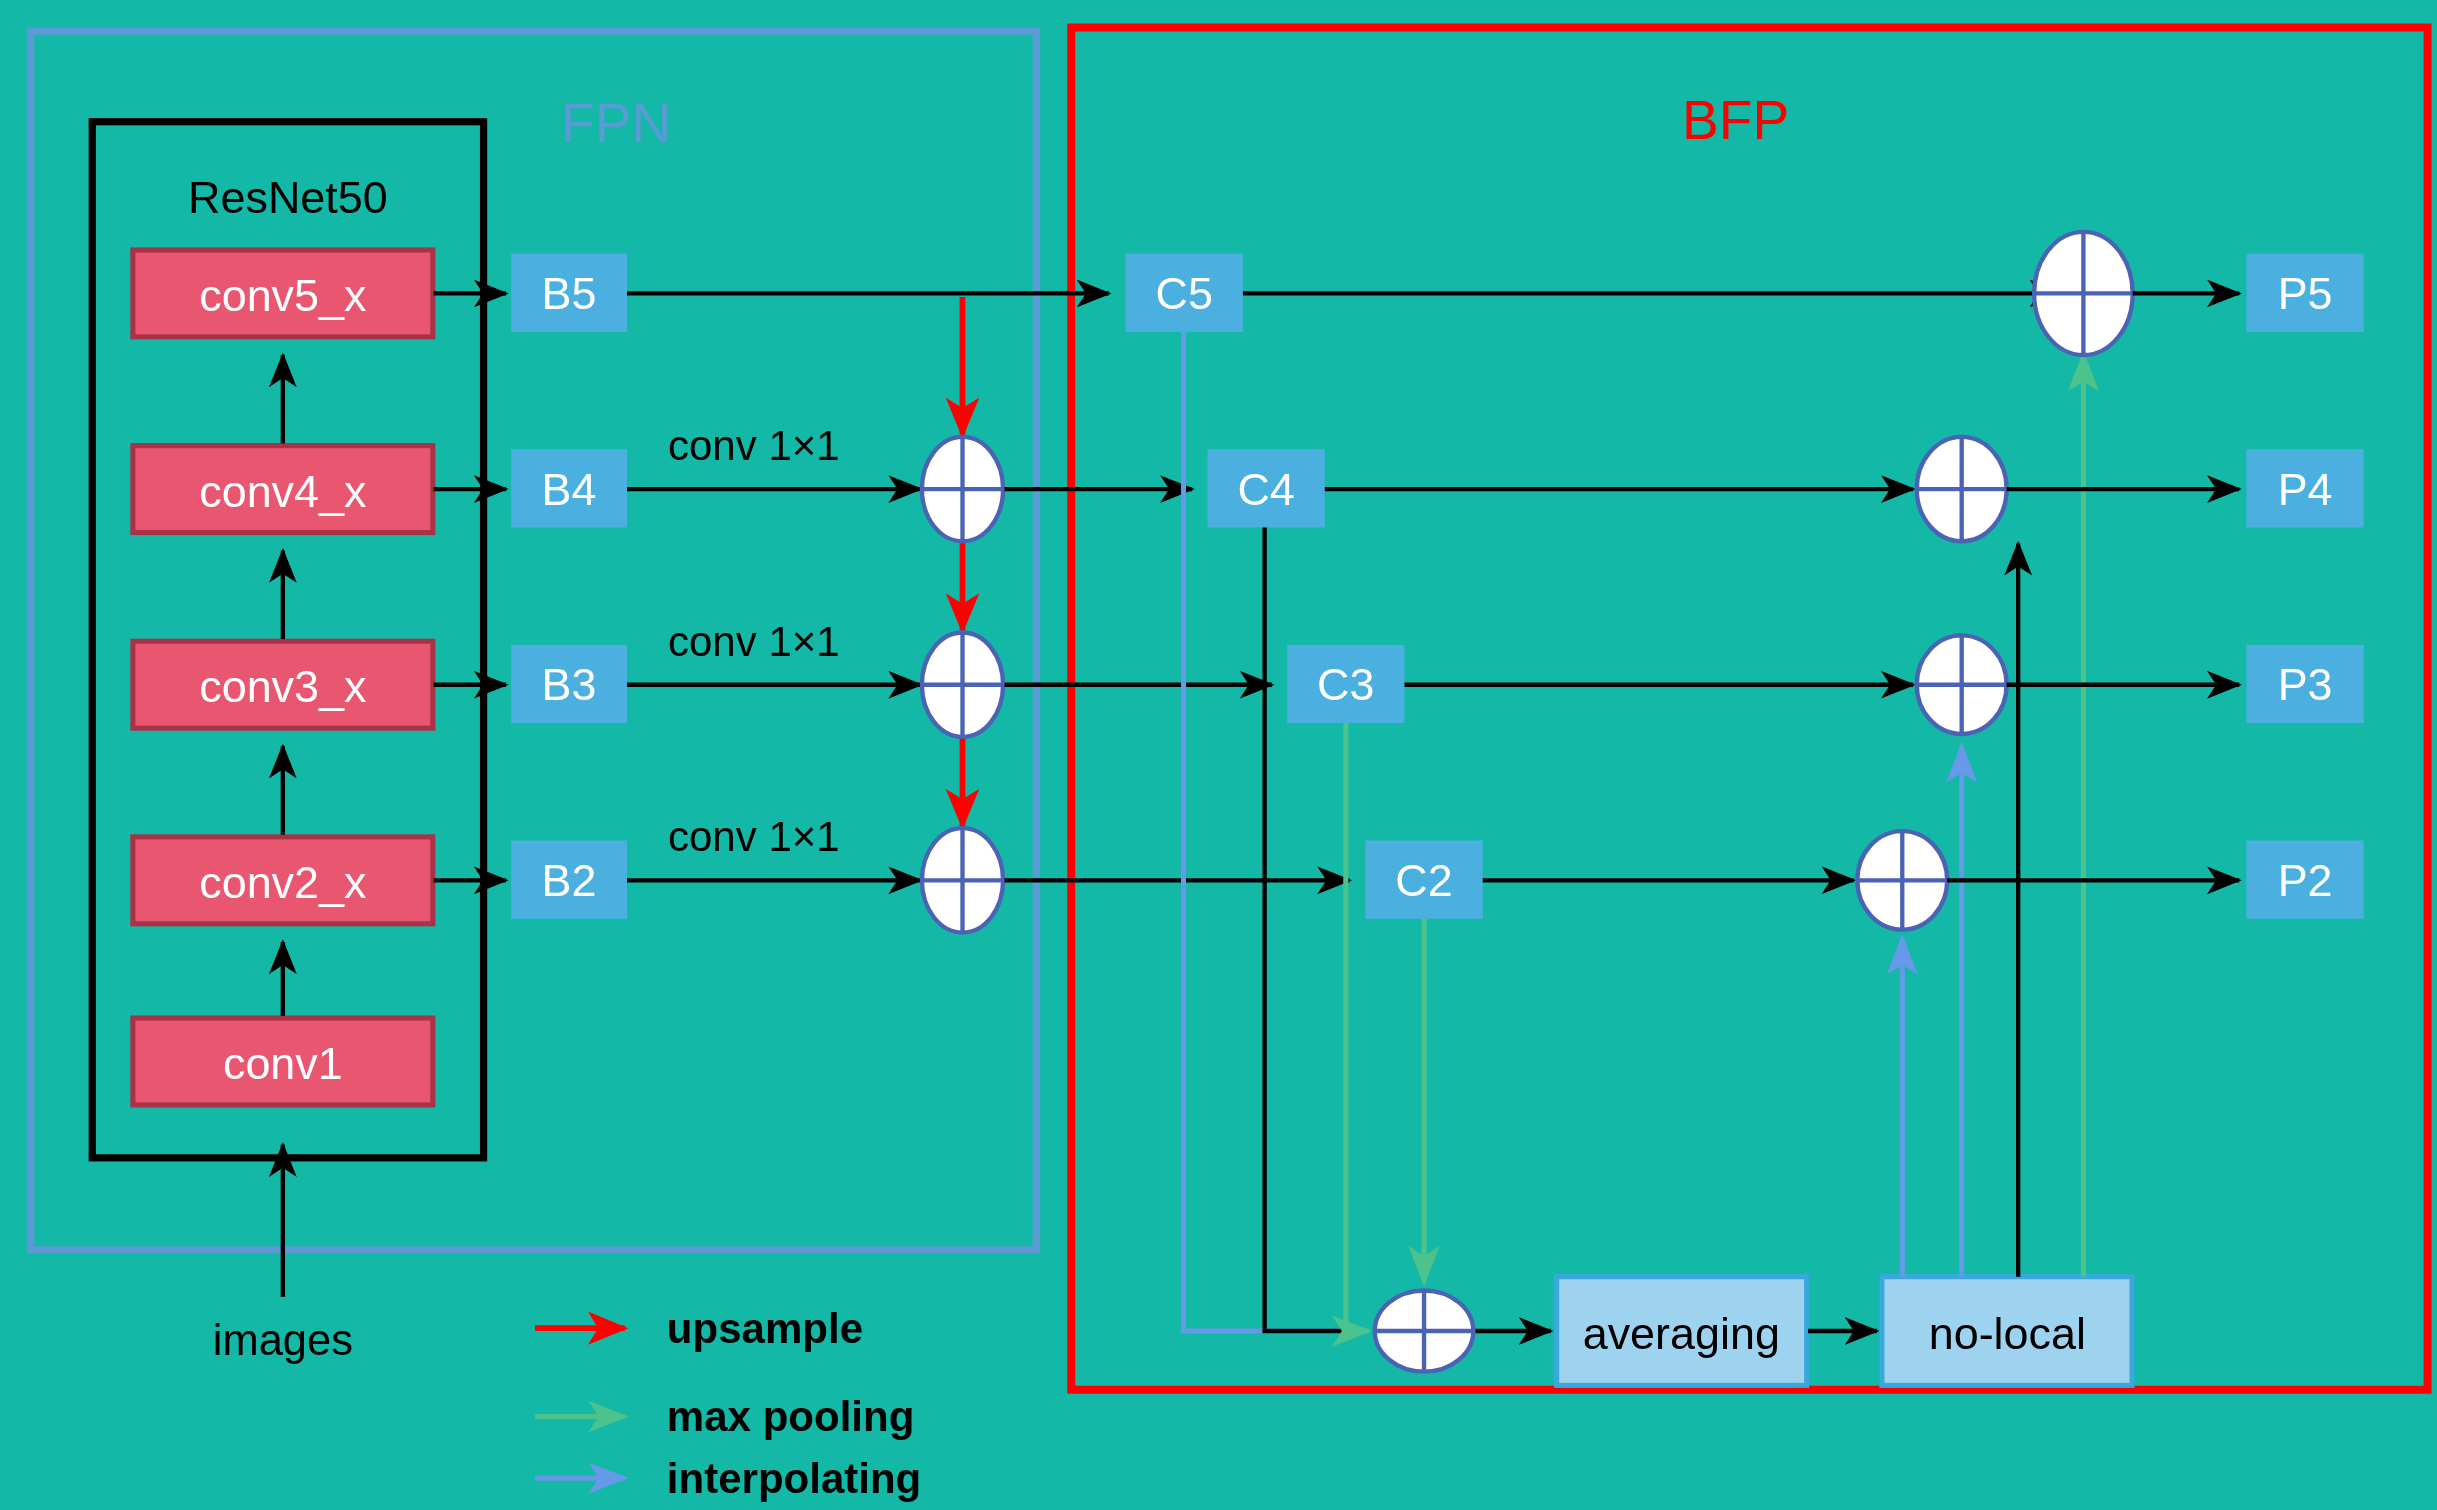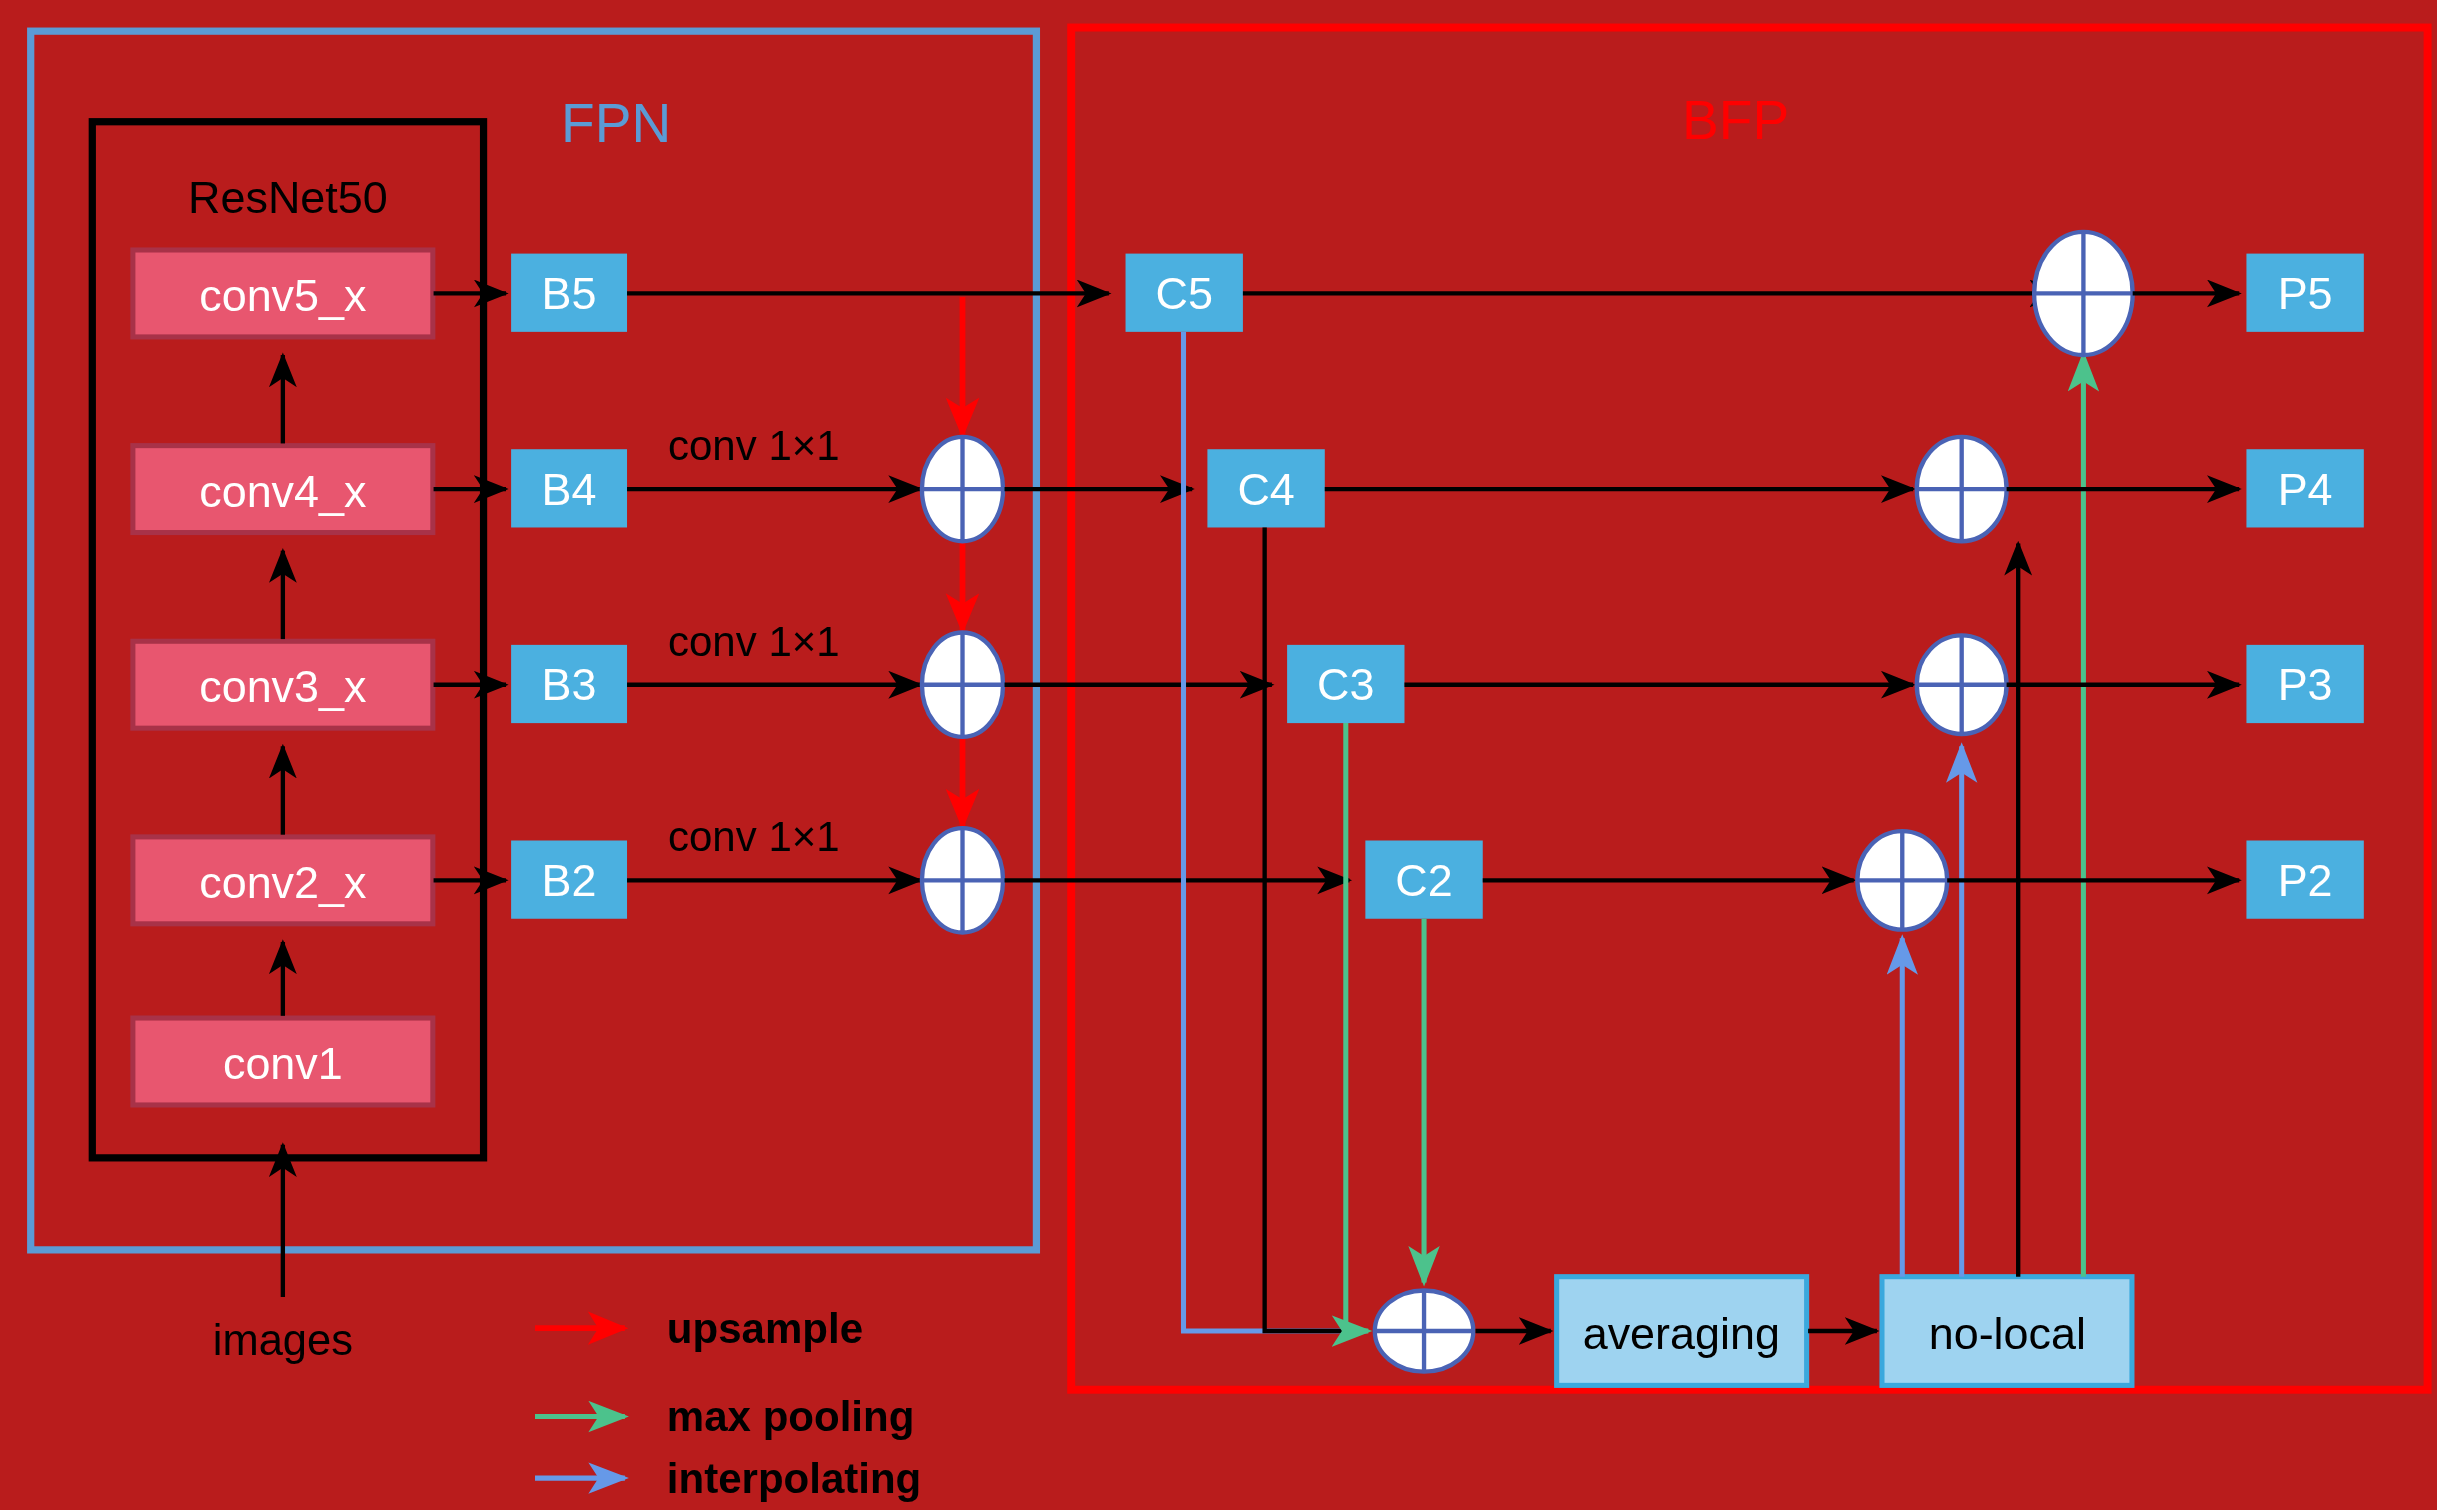--- a/index.html
+++ b/index.html
@@ -4,21 +4,21 @@
 <style>
   html, body {
     margin: 0;
     padding: 0;
     background: #ffffff;
   }
   #root {
     position: relative;
     width: 2438px;
     height: 1510px;
-    background: #b91c1c;
+    background: #14b8a6;
     font-family: "Liberation Sans", sans-serif;
     overflow: hidden;
   }
   svg.canvas {
     position: absolute;
     left: 0;
     top: 0;
     width: 2438px;
     height: 1510px;
   }

